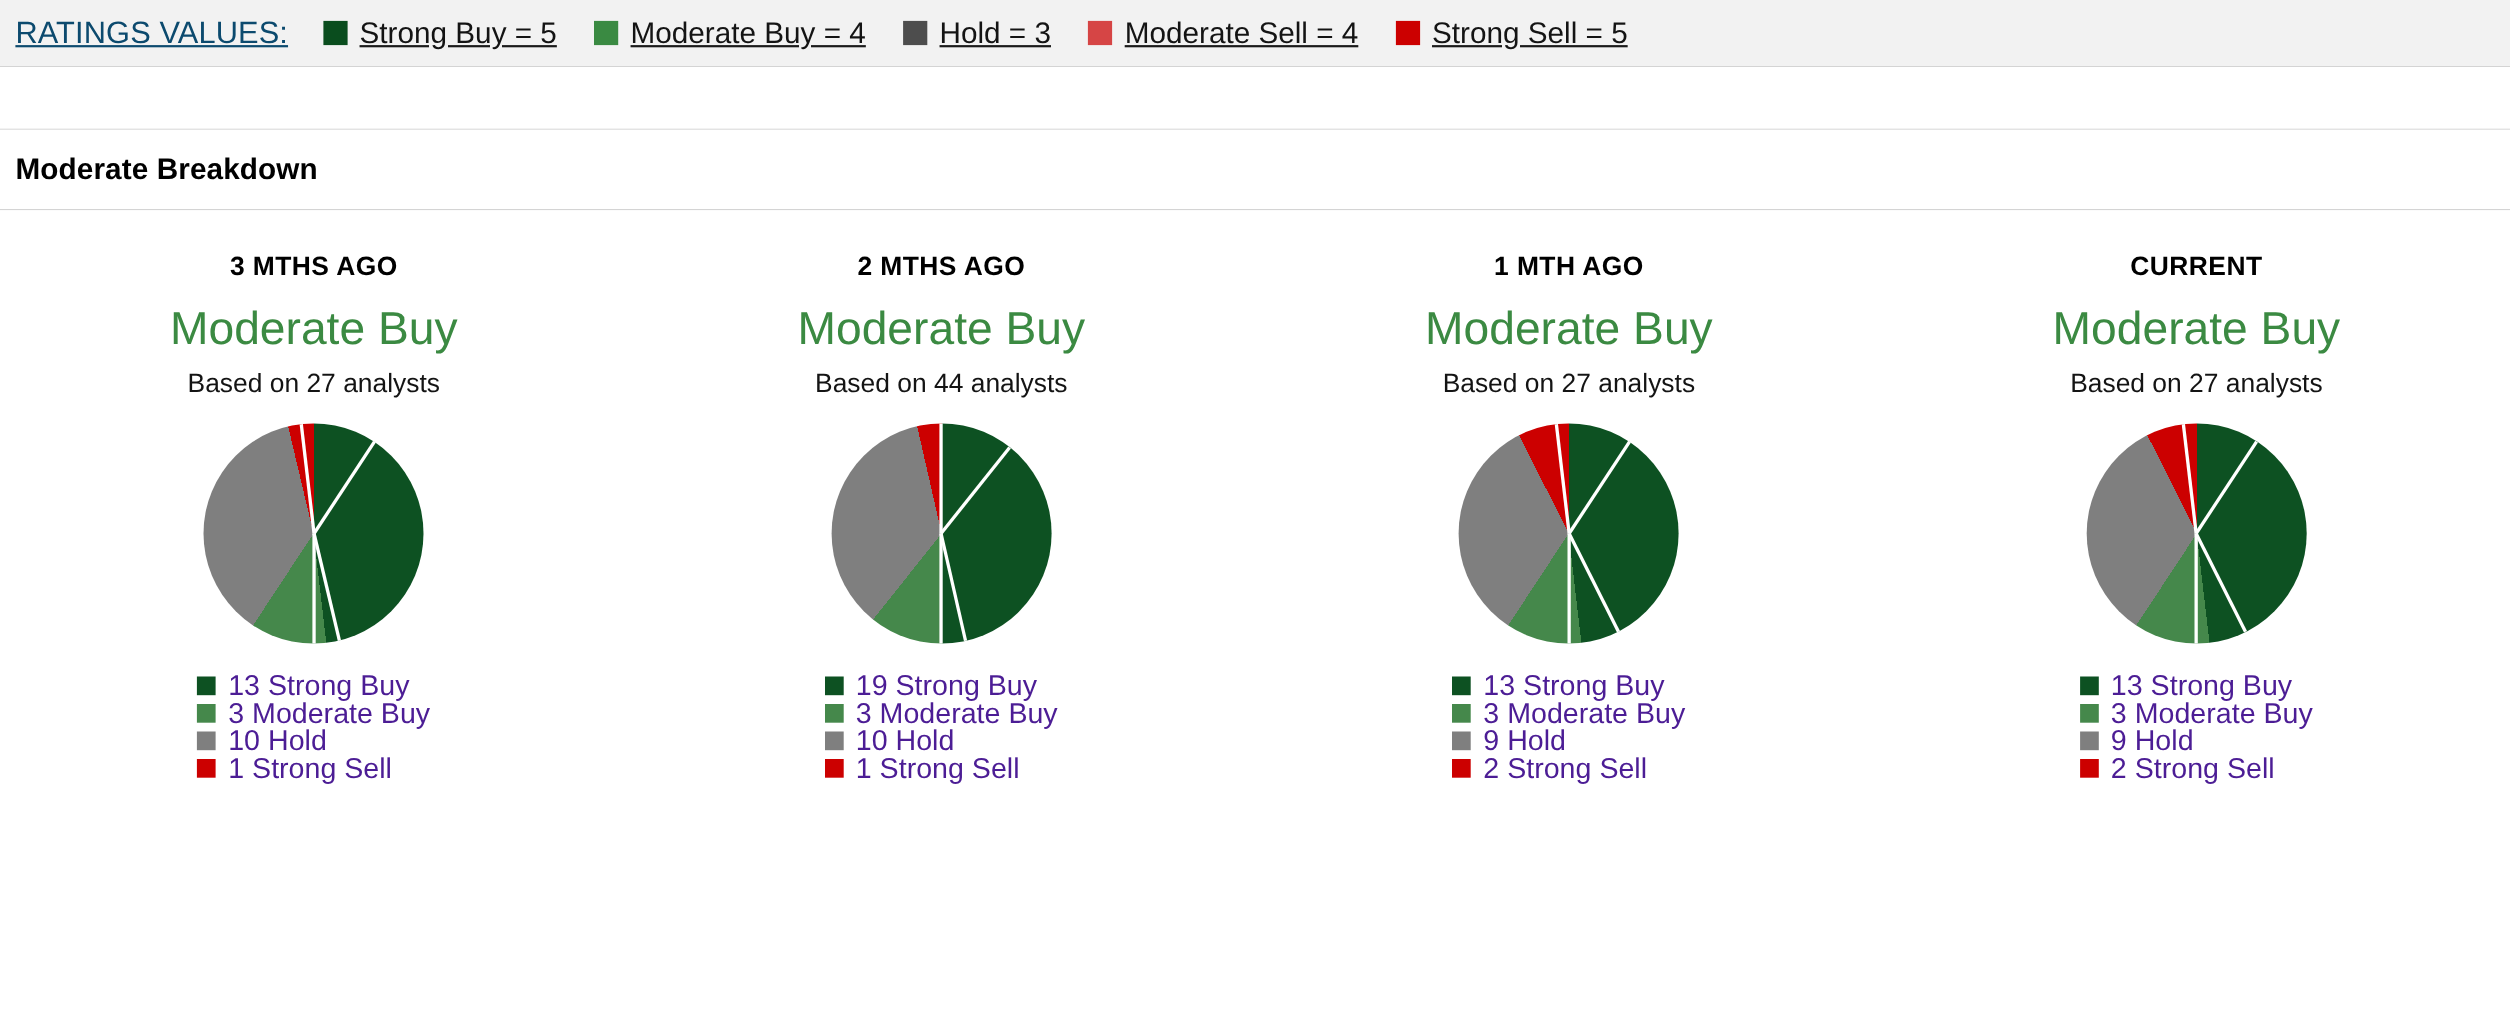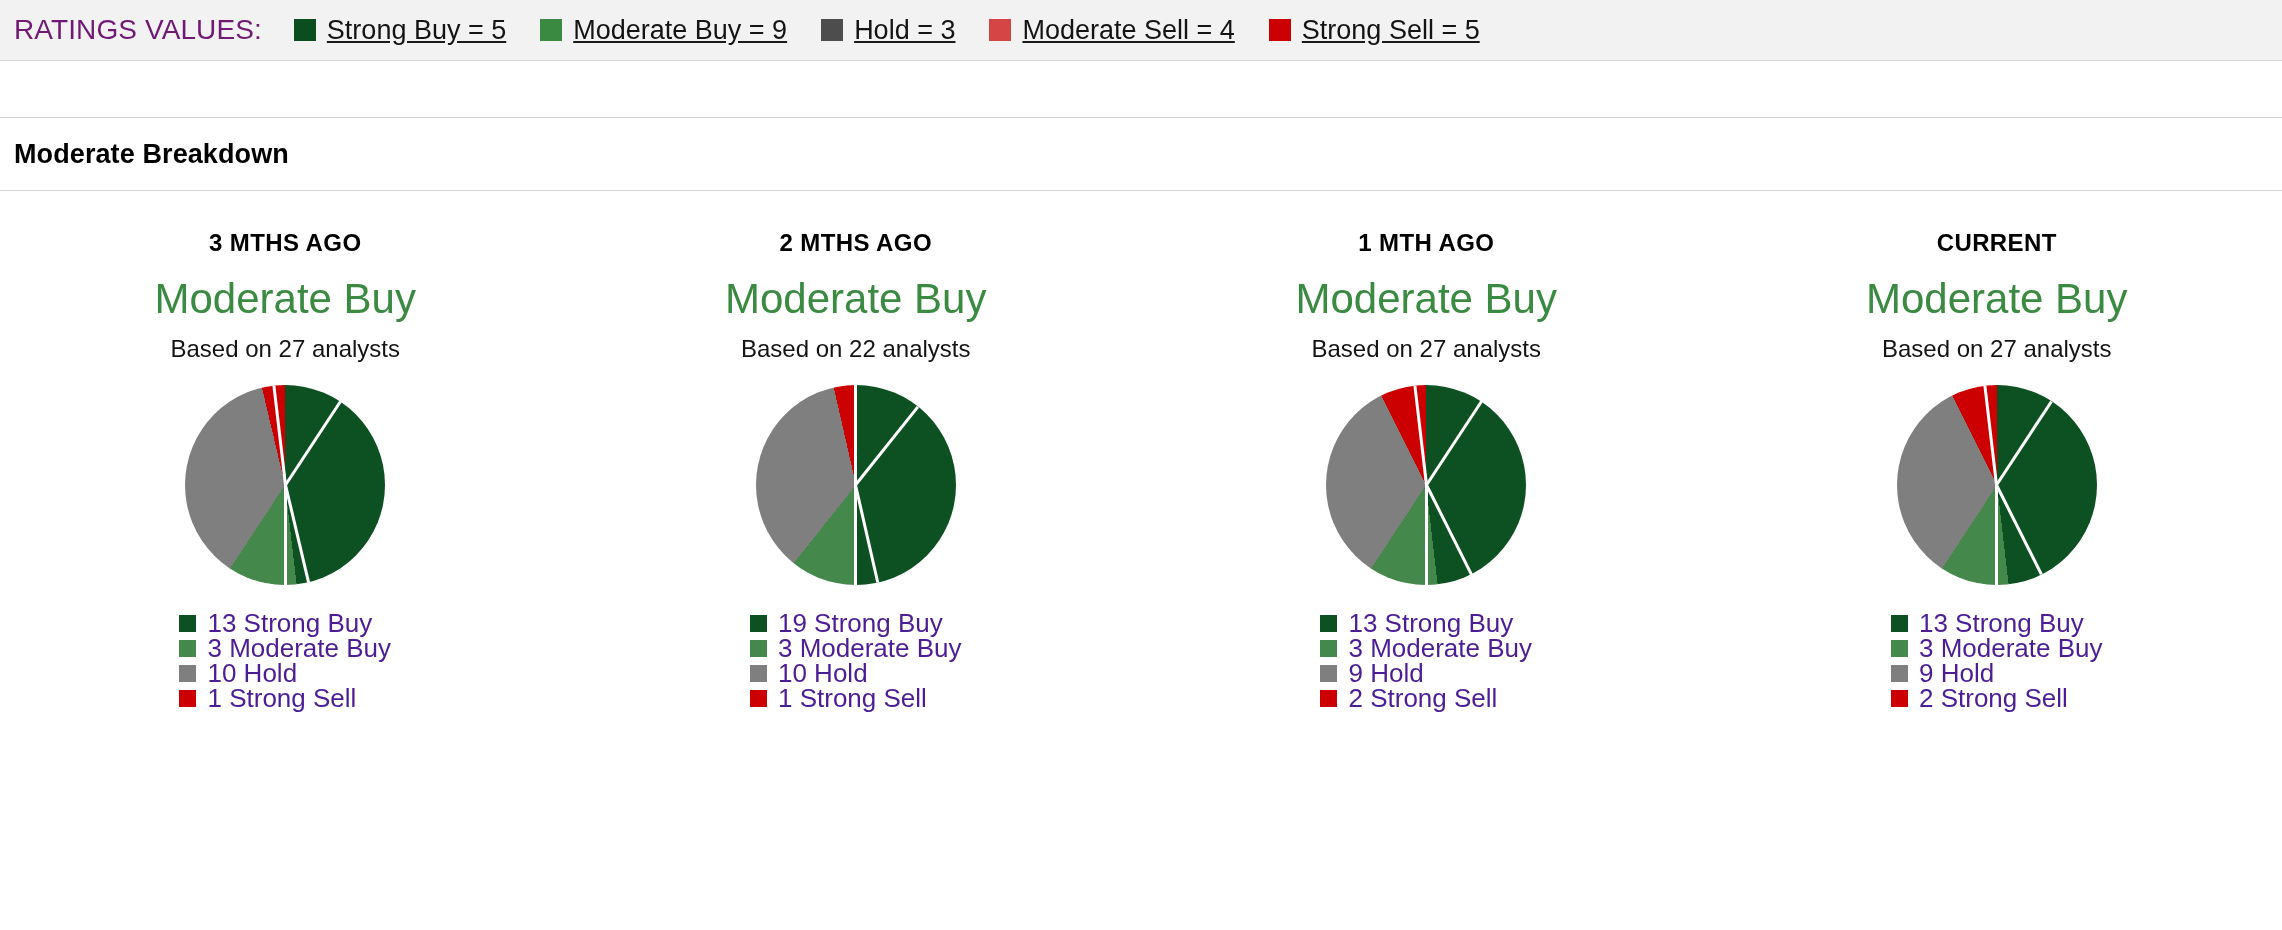--- a/index.html
+++ b/index.html
@@ -24,23 +24,24 @@
     height: 61px;
     box-sizing: border-box;
     display: flex;
     align-items: center;
     padding: 0 0 0 14px;
     white-space: nowrap;
   }
   .rv-title {
     font-size: 28px;
     font-weight: 400;
-    color: #701a75;
+    color: #0c4a6e;
     letter-spacing: 0.1px;
     margin-right: 32px;
+    text-decoration: underline;
   }
   .rv-items {
     display: flex;
     align-items: center;
   }
   .rv-item {
     display: flex;
     align-items: center;
     margin-right: 34px;
     text-decoration: underline;
@@ -171,21 +172,21 @@
 
 <div class="ratings-values-bar">
   <span class="rv-title">RATINGS VALUES:</span>
   <span class="rv-items" id="rv-items">
       <span class="rv-item">
         <span class="rv-swatch" style="background: rgb(10, 77, 30);"></span>
         <span class="rv-label">Strong Buy = 5</span>
       </span>
       <span class="rv-item">
         <span class="rv-swatch" style="background: rgb(58, 138, 66);"></span>
-        <span class="rv-label">Moderate Buy = 9</span>
+        <span class="rv-label">Moderate Buy = 4</span>
       </span>
       <span class="rv-item">
         <span class="rv-swatch" style="background: rgb(77, 77, 77);"></span>
         <span class="rv-label">Hold = 3</span>
       </span>
       <span class="rv-item">
         <span class="rv-swatch" style="background: rgb(214, 69, 69);"></span>
         <span class="rv-label">Moderate Sell = 4</span>
       </span>
       <span class="rv-item">
@@ -228,21 +229,21 @@
         </div>
         <div class="pl-row">
           <span class="pl-swatch" style="background: rgb(204, 0, 0);"></span>
           <span class="pl-text">1 Strong Sell</span>
         </div>
       </div>
     </div>
     <div class="bd-col">
       <div class="bd-period">2 MTHS AGO</div>
       <div class="bd-consensus" style="color: rgb(59, 138, 66);">Moderate Buy</div>
-      <div class="bd-basis">Based on <b>22</b> analysts</div>
+      <div class="bd-basis">Based on <b>44</b> analysts</div>
       <div class="pie-wrap">
         <div class="pie" style="background: conic-gradient(rgb(13, 81, 34) 0deg, rgb(13, 81, 34) 180deg, rgb(69, 136, 75) 180deg, rgb(69, 136, 75) 218.571deg, rgb(127, 127, 127) 218.571deg, rgb(127, 127, 127) 347.143deg, rgb(204, 0, 0) 347.143deg, rgb(204, 0, 0) 360deg);"></div>
         <div class="pie-sep" style="transform: rotate(0deg);"></div>
         <div class="pie-sep" style="transform: rotate(180deg);"></div>
         <div class="pie-sep" style="transform: rotate(218.571deg);"></div>
         <div class="pie-sep" style="transform: rotate(347.143deg);"></div>
       </div>
       <div class="pie-legend">
         <div class="pl-row">
           <span class="pl-swatch" style="background: rgb(13, 81, 34);"></span>

